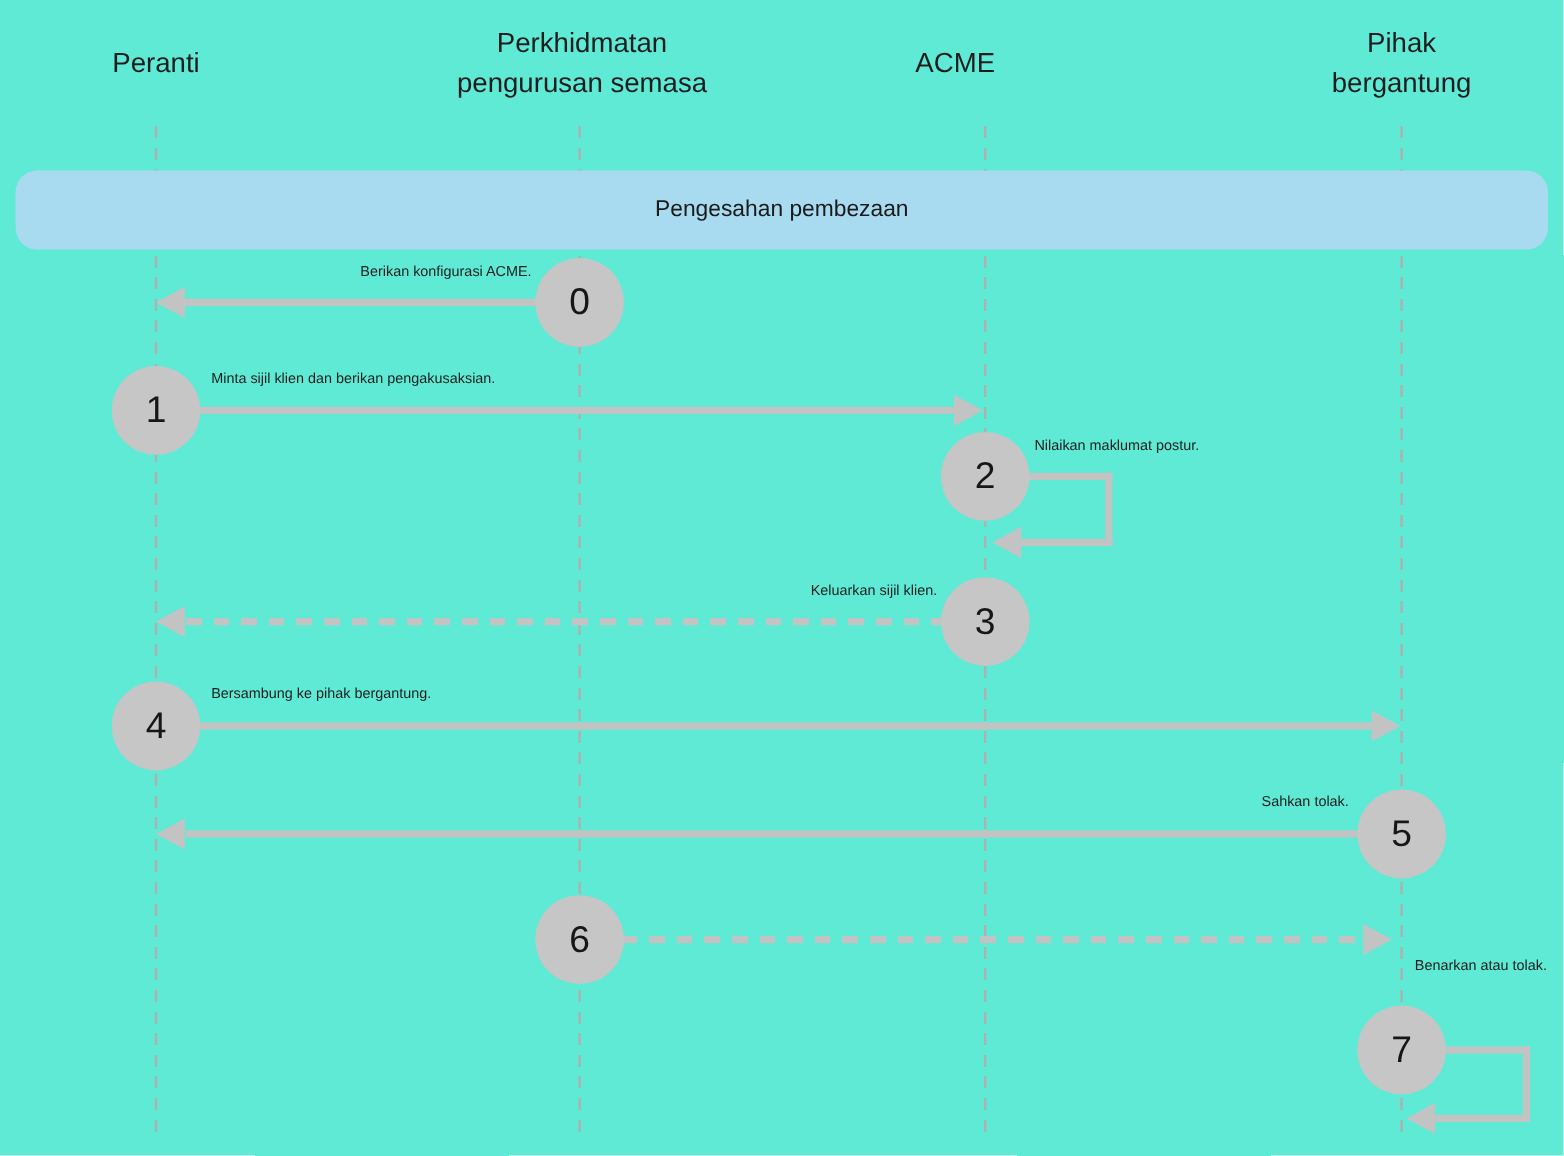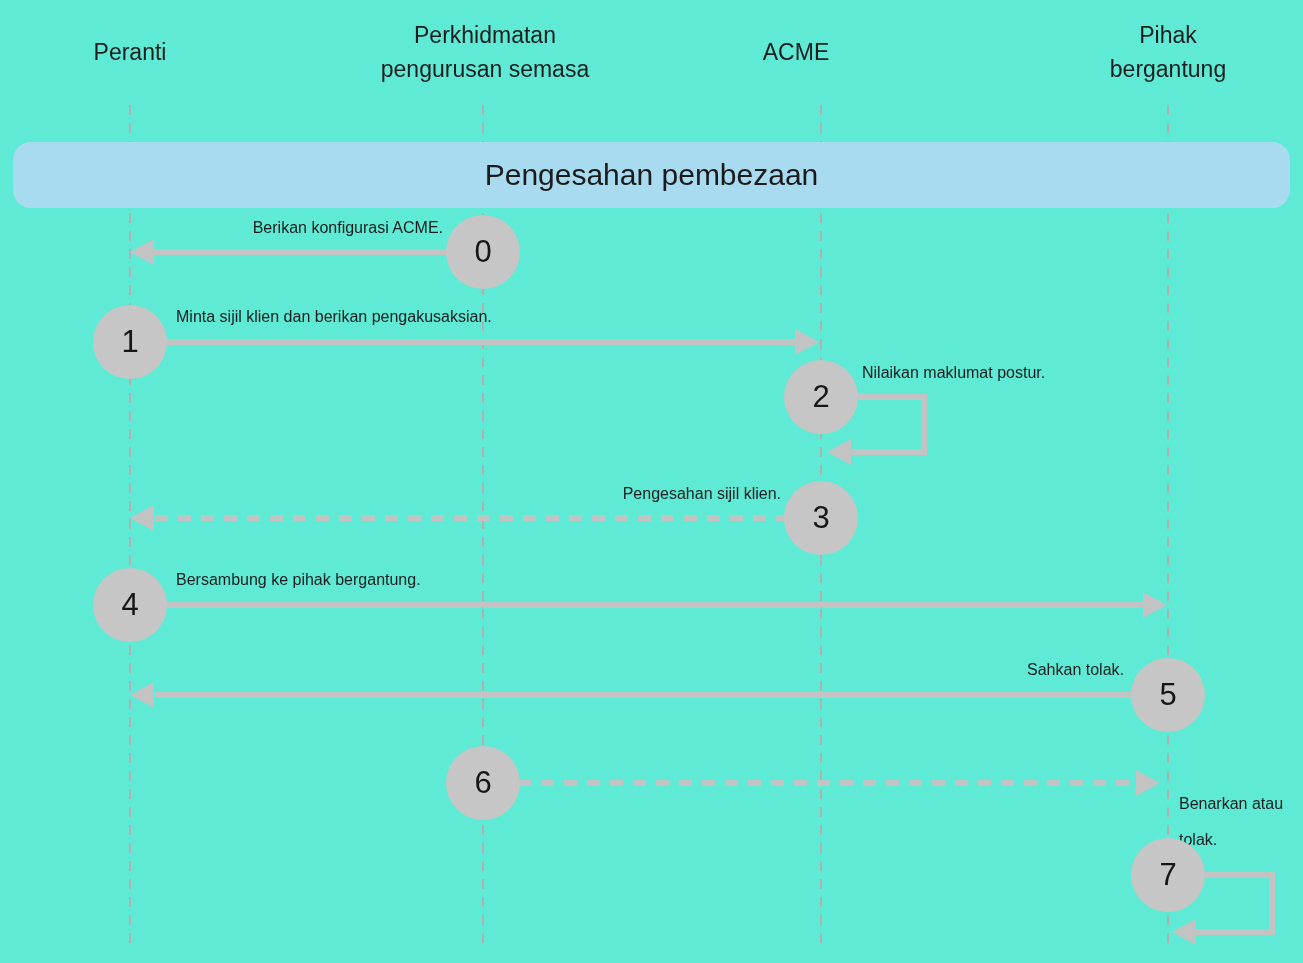--- a/index.html
+++ b/index.html
@@ -22,21 +22,21 @@
   .al-3{left:1098px;width:140px;}
   .lifeline{
     position:absolute;top:105px;width:2px;height:840px;
     background:repeating-linear-gradient(to bottom,#b0b0b0 0 10px,transparent 10px 18px);
   }
   .ll-0{left:129px;} .ll-1{left:482px;} .ll-2{left:820px;} .ll-3{left:1167px;}
   .banner{
     position:absolute;left:13px;top:142px;width:1277px;height:66px;
     background:#a8daf0;border-radius:18px;z-index:3;
     display:flex;align-items:center;justify-content:center;
-    font-size:30px;color:#1b1b1b;
+    font-size:19px;color:#1b1b1b;
   }
   .circle{
     position:absolute;width:74px;height:74px;border-radius:50%;
     background:#c6c6c6;z-index:6;
     display:flex;align-items:center;justify-content:center;
     font-size:31px;color:#161616;
   }
   .c0{left:446px;top:215px;} .c1{left:93px;top:305px;}
   .c2{left:784px;top:360px;} .c3{left:784px;top:481px;}
   .c4{left:93px;top:568px;}  .c5{left:1131px;top:658px;}
@@ -55,21 +55,21 @@
     position:absolute;width:0;height:0;z-index:2;
     border-top:13px solid transparent;border-bottom:13px solid transparent;
     border-left:24px solid #c3c3c3;
   }
   .loop{
     position:absolute;z-index:1;
     border:6px solid #c3c3c3;border-left:none;
   }
   .lp2{left:851px;top:394px;width:70px;height:49px;}
   .lp7{left:1196px;top:872px;width:73px;height:51px;}
-  .lbl{position:absolute;font-size:16px;color:#1d1d1f;white-space:nowrap;z-index:4;}
+  .lbl{position:absolute;font-size:12px;color:#1d1d1f;white-space:nowrap;z-index:4;}
   .lbl-r{text-align:right;}
   .l0{right:860px;top:219px;}
   .l1{left:176px;top:308px;}
   .l2{left:862px;top:364px;}
   .l3{right:522px;top:485px;}
   .l4{left:176px;top:571px;}
   .l5{right:179px;top:661px;}
   .l6{left:532px;top:748px;}
   .l7{left:1179px;top:786px;width:118px;white-space:normal;line-height:36px;}
   
@@ -136,18 +136,18 @@
   <div class="circle c2">2</div>
   <div class="circle c3">3</div>
   <div class="circle c4">4</div>
   <div class="circle c5">5</div>
   <div class="circle c6">6</div>
   <div class="circle c7">7</div>
 
   <div class="lbl lbl-r l0">Berikan konfigurasi ACME.</div>
   <div class="lbl l1">Minta sijil klien dan berikan pengakusaksian.</div>
   <div class="lbl l2">Nilaikan maklumat postur.</div>
-  <div class="lbl lbl-r l3">Pengesahan sijil klien.</div>
+  <div class="lbl lbl-r l3">Keluarkan sijil klien.</div>
   <div class="lbl l4">Bersambung ke pihak bergantung.</div>
   <div class="lbl lbl-r l5">Sahkan tolak.</div>
   <div class="lbl l7">Benarkan atau tolak.</div>
 
 </div>
 
 </body></html>

